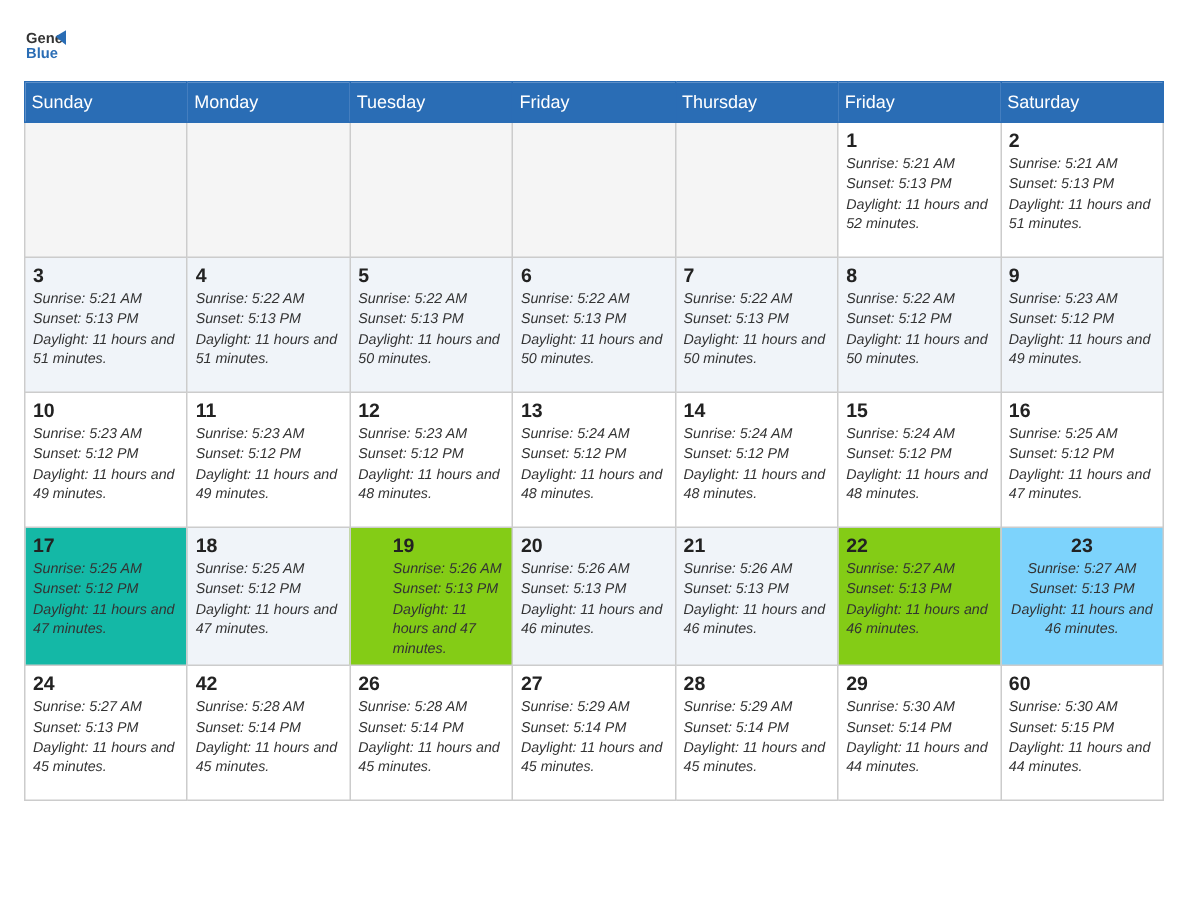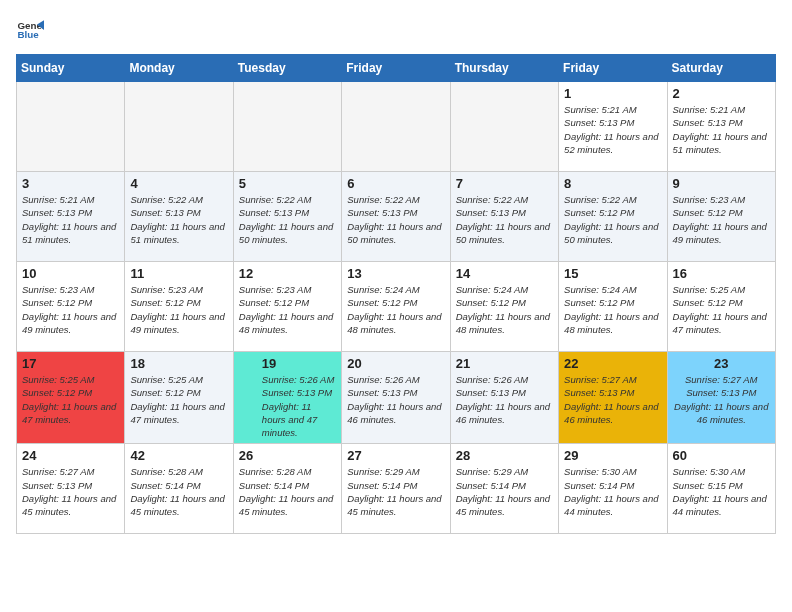--- a/index.html
+++ b/index.html
@@ -39,21 +39,21 @@
     }
     table {
       width: 100%;
       border-collapse: collapse;
       table-layout: fixed;
     }
     th {
       background-color: #2a6db5;
       color: #fff;
       font-size: 12px;
-      font-weight: bold;
+      font-weight: normal;
       padding: 6px 4px;
       text-align: left;
       border: 1px solid #2a6db5;
       margin-left: 34px;
     }
     td {
       border: 1px solid #ccc;
       vertical-align: top;
       padding: 4px 5px;
       font-size: 10px;
@@ -214,51 +214,51 @@
 Daylight: 11 hours and 48 minutes.</div>
         </td>
         <td>
           <div class="day-number">16</div>
           <div class="day-info" style="white-space: pre-line;">Sunrise: 5:25 AM
 Sunset: 5:12 PM
 Daylight: 11 hours and 47 minutes.</div>
         </td>
       </tr>
       <tr>
-        <td style="background-color: #ef4444;">
+        <td style="background-color: #14b8a6;">
           <div class="day-number">17</div>
           <div class="day-info" style="white-space: pre-line;">Sunrise: 5:25 AM
 Sunset: 5:12 PM
 Daylight: 11 hours and 47 minutes.</div>
         </td>
         <td style="background-color: rgb(240, 244, 249); margin-left: 36px;">
           <div class="day-number">18</div>
           <div class="day-info" style="white-space: pre-line;">Sunrise: 5:25 AM
 Sunset: 5:12 PM
 Daylight: 11 hours and 47 minutes.</div>
         </td>
-        <td style="background-color: #5eead4; padding-left: 28px;">
+        <td style="background-color: #84cc16; padding-left: 28px;">
           <div class="day-number">19</div>
           <div class="day-info" style="white-space: pre-line;">Sunrise: 5:26 AM
 Sunset: 5:13 PM
 Daylight: 11 hours and 47 minutes.</div>
         </td>
         <td style="background-color: rgb(240, 244, 249); margin-left: 24px;">
           <div class="day-number">20</div>
           <div class="day-info" style="white-space: pre-line;">Sunrise: 5:26 AM
 Sunset: 5:13 PM
 Daylight: 11 hours and 46 minutes.</div>
         </td>
         <td style="background-color: rgb(240, 244, 249);">
           <div class="day-number">21</div>
           <div class="day-info" style="white-space: pre-line;">Sunrise: 5:26 AM
 Sunset: 5:13 PM
 Daylight: 11 hours and 46 minutes.</div>
         </td>
-        <td style="background-color: #eab308; margin-top: 48px;">
+        <td style="background-color: #84cc16; margin-top: 48px;">
           <div class="day-number">22</div>
           <div class="day-info" style="white-space: pre-line;">Sunrise: 5:27 AM
 Sunset: 5:13 PM
 Daylight: 11 hours and 46 minutes.</div>
         </td>
         <td style="background-color: #7dd3fc; text-align: center;">
           <div class="day-number">23</div>
           <div class="day-info" style="white-space: pre-line;">Sunrise: 5:27 AM
 Sunset: 5:13 PM
 Daylight: 11 hours and 46 minutes.</div>

